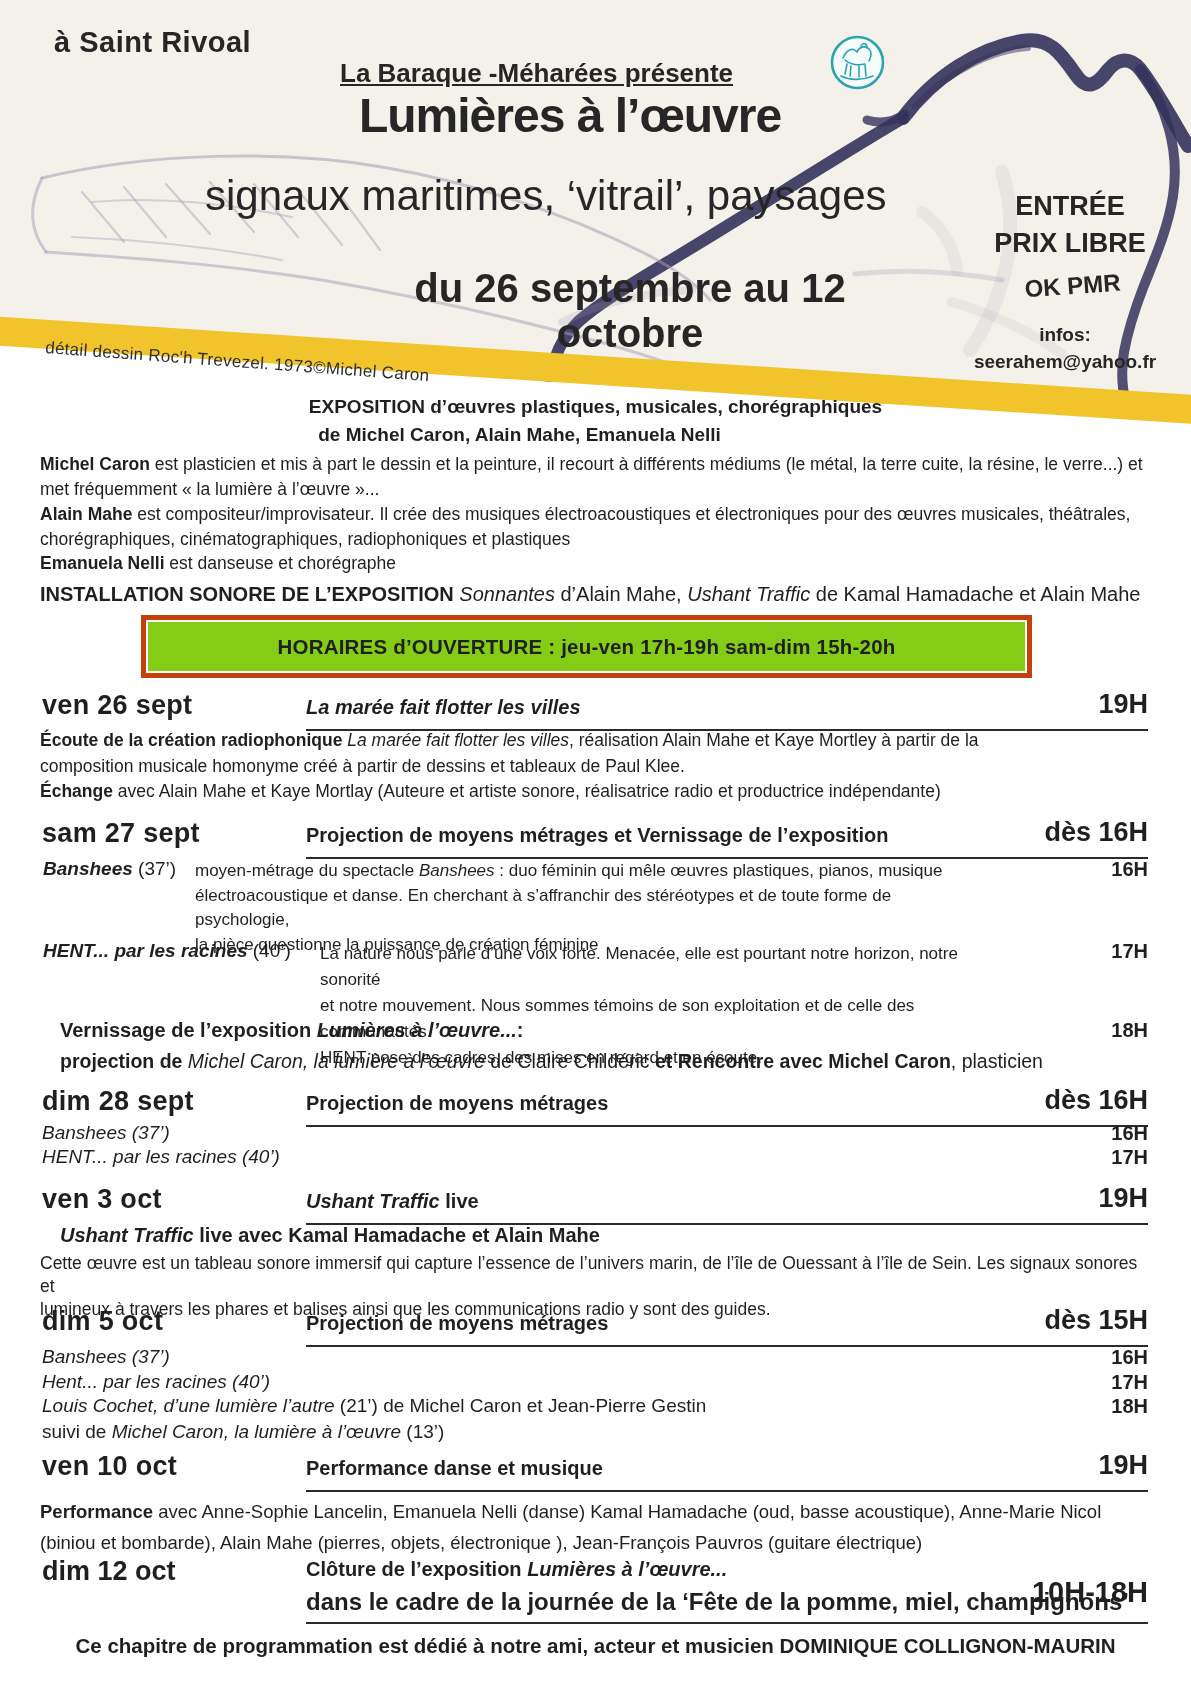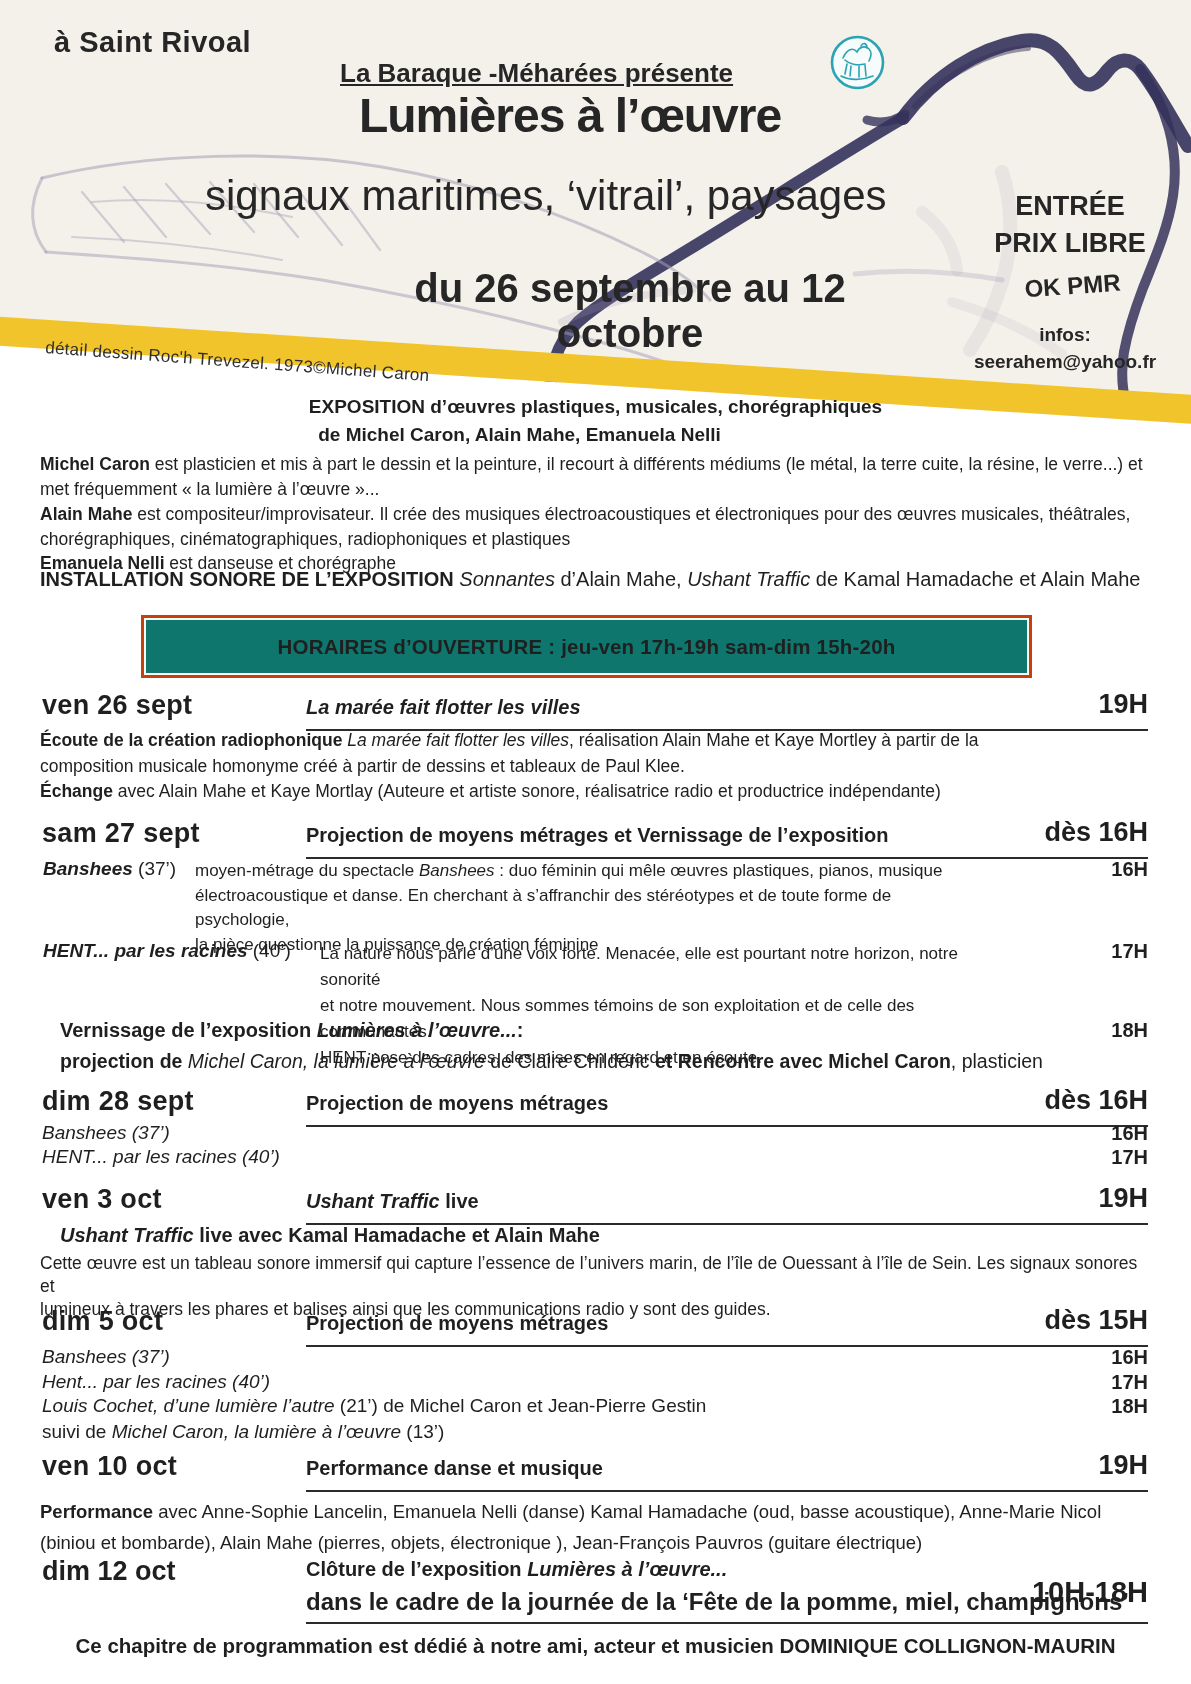--- a/index.html
+++ b/index.html
@@ -31,24 +31,24 @@
   .daterange{left:340px;top:266px;width:580px;text-align:center;font-size:40px;font-weight:700;}
   .entree{left:975px;top:188px;width:190px;text-align:center;font-size:27px;font-weight:700;line-height:37px;}
   .pmr{left:1000px;top:272px;width:145px;text-align:center;font-size:24px;font-weight:700;
        transform:rotate(-4deg);}
   .infos{left:950px;top:321px;width:230px;text-align:center;font-size:19px;font-weight:700;line-height:27px;}
 
   
   .expo1{left:0;top:396px;width:1191px;text-align:center;font-size:19px;font-weight:700;z-index:5;}
   .expo2{left:0;top:424px;width:1039px;text-align:center;font-size:19px;font-weight:700;z-index:5;}
   .bio{left:40px;width:1112px;font-size:17.5px;line-height:25px;z-index:5;}
-  .installation{left:40px;top:568px;width:1112px;font-size:20px;z-index:5;}
-
-  .hours-box{left:141px;top:615px;width:891px;height:63px;background:#0f766e;
-      border:3px solid #c2410c;box-shadow:inset 0 0 0 2px #fdfdf6;box-sizing:border-box;
+  .installation{left:40px;top:583px;width:1112px;font-size:20px;z-index:5;}
+
+  .hours-box{left:141px;top:615px;width:891px;height:63px;background:#84cc16;
+      border:5px solid #c2410c;box-shadow:inset 0 0 0 2px #fdfdf6;box-sizing:border-box;
       display:flex;align-items:center;justify-content:center;z-index:5;}
   .hours-text{font-size:20.5px;font-weight:700;letter-spacing:.2px;}
 
   
   .hdrrow{position:absolute;left:42px;right:43px;display:flex;z-index:5;}
   .hdr-date{width:264px;font-weight:700;font-size:27px;letter-spacing:.3px;line-height:1.15;}
   .hdr-mid{flex:1;display:flex;justify-content:space-between;align-items:flex-start;
            border-bottom:2px solid #2b2b2b;padding-bottom:9px;}
   .hdr-title{font-size:20px;font-weight:700;padding-top:6px;}
   .hdr-time{font-size:27px;font-weight:700;line-height:1.1;white-space:nowrap;}

